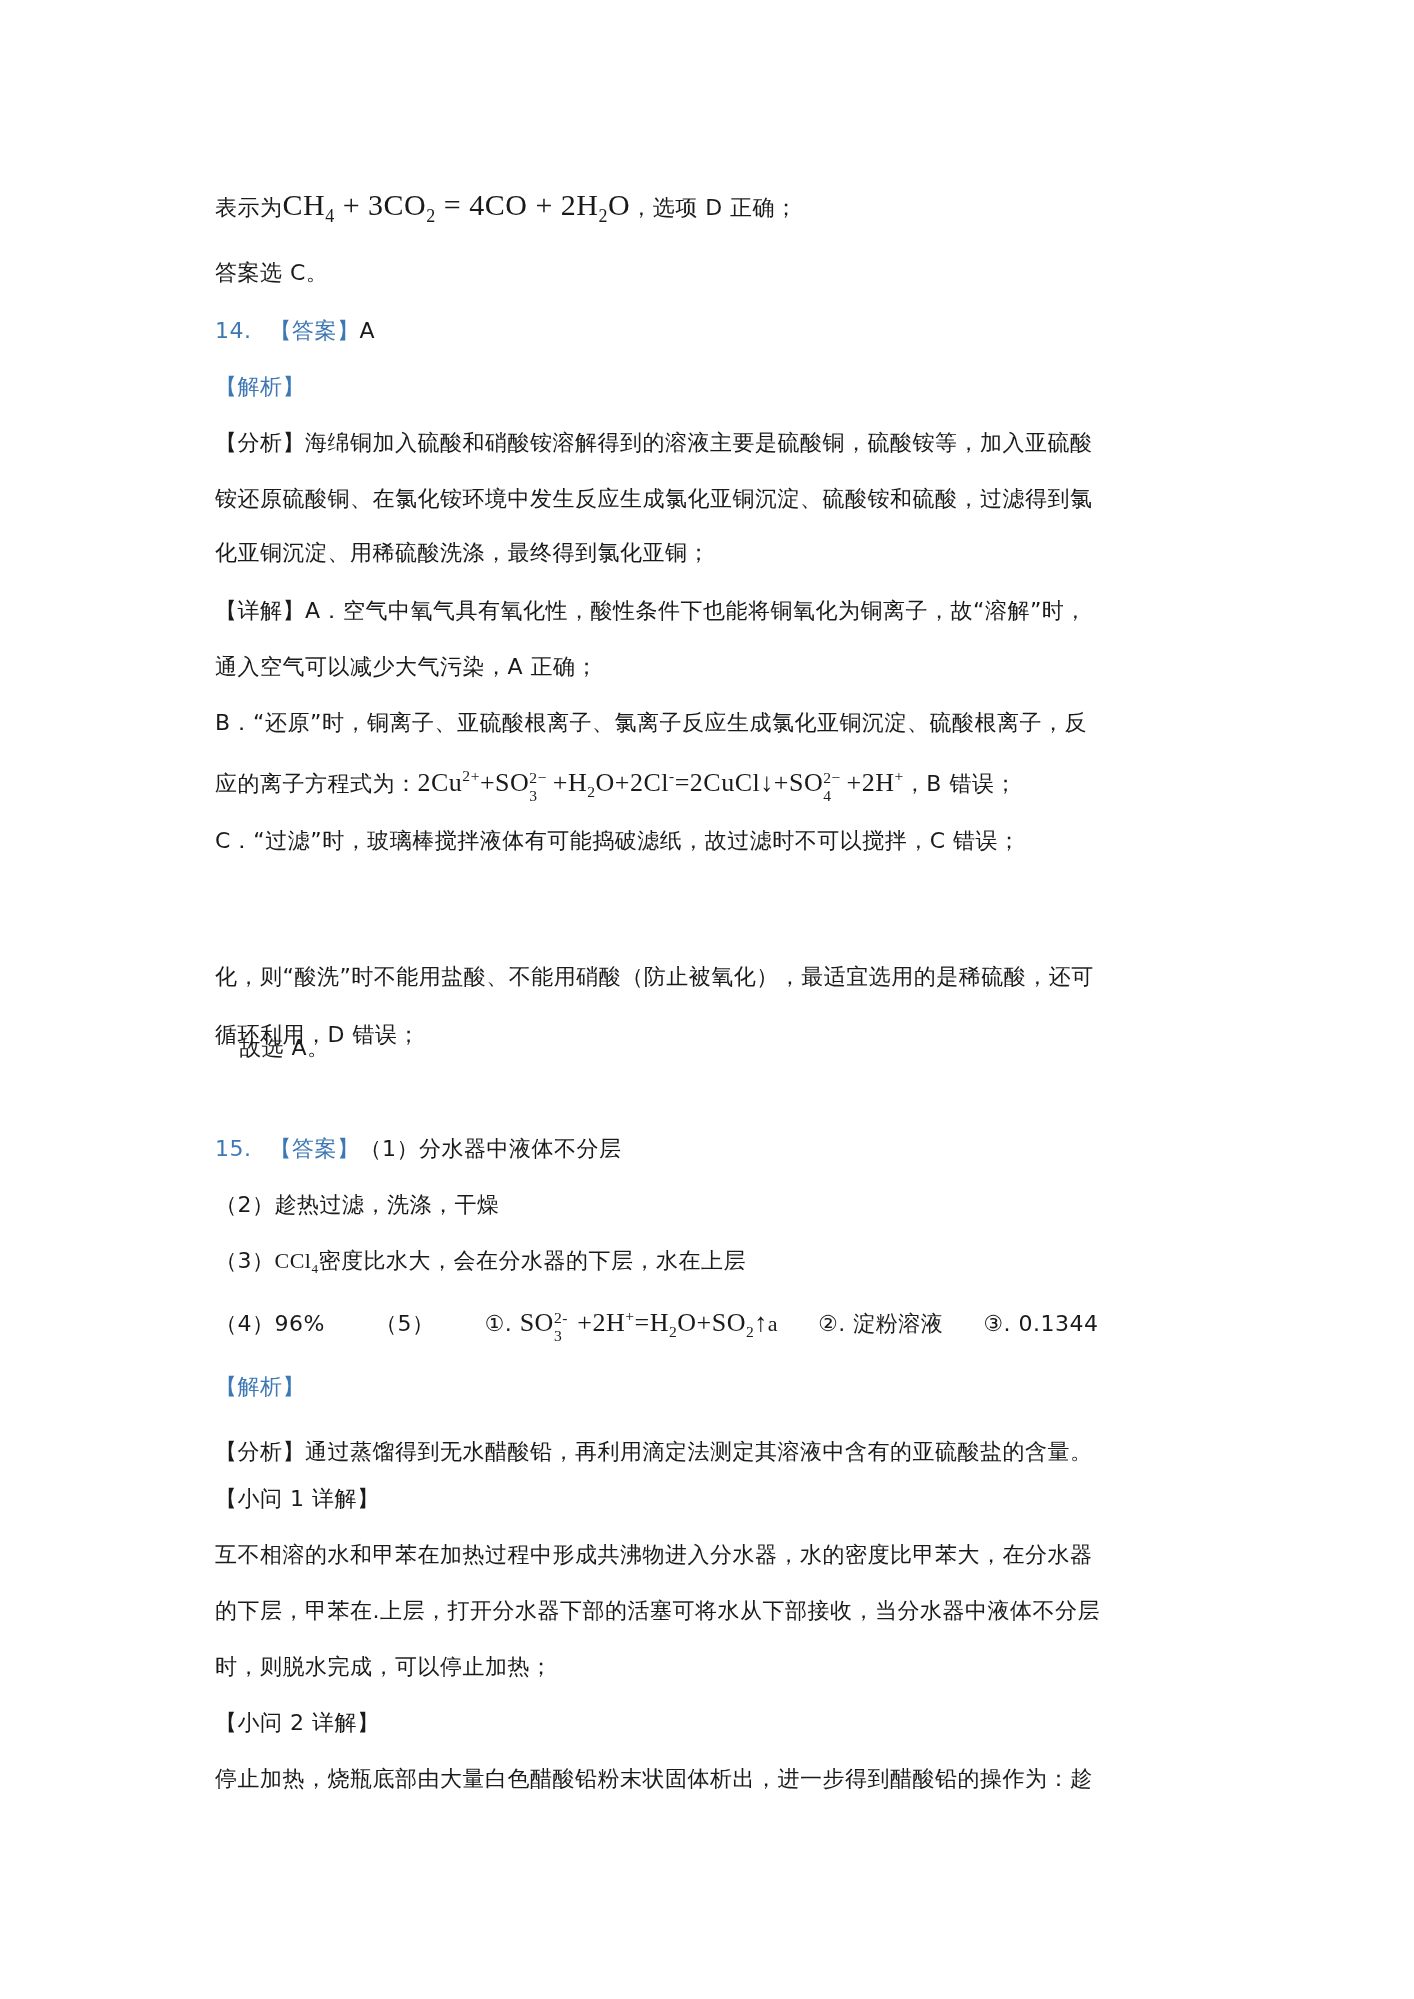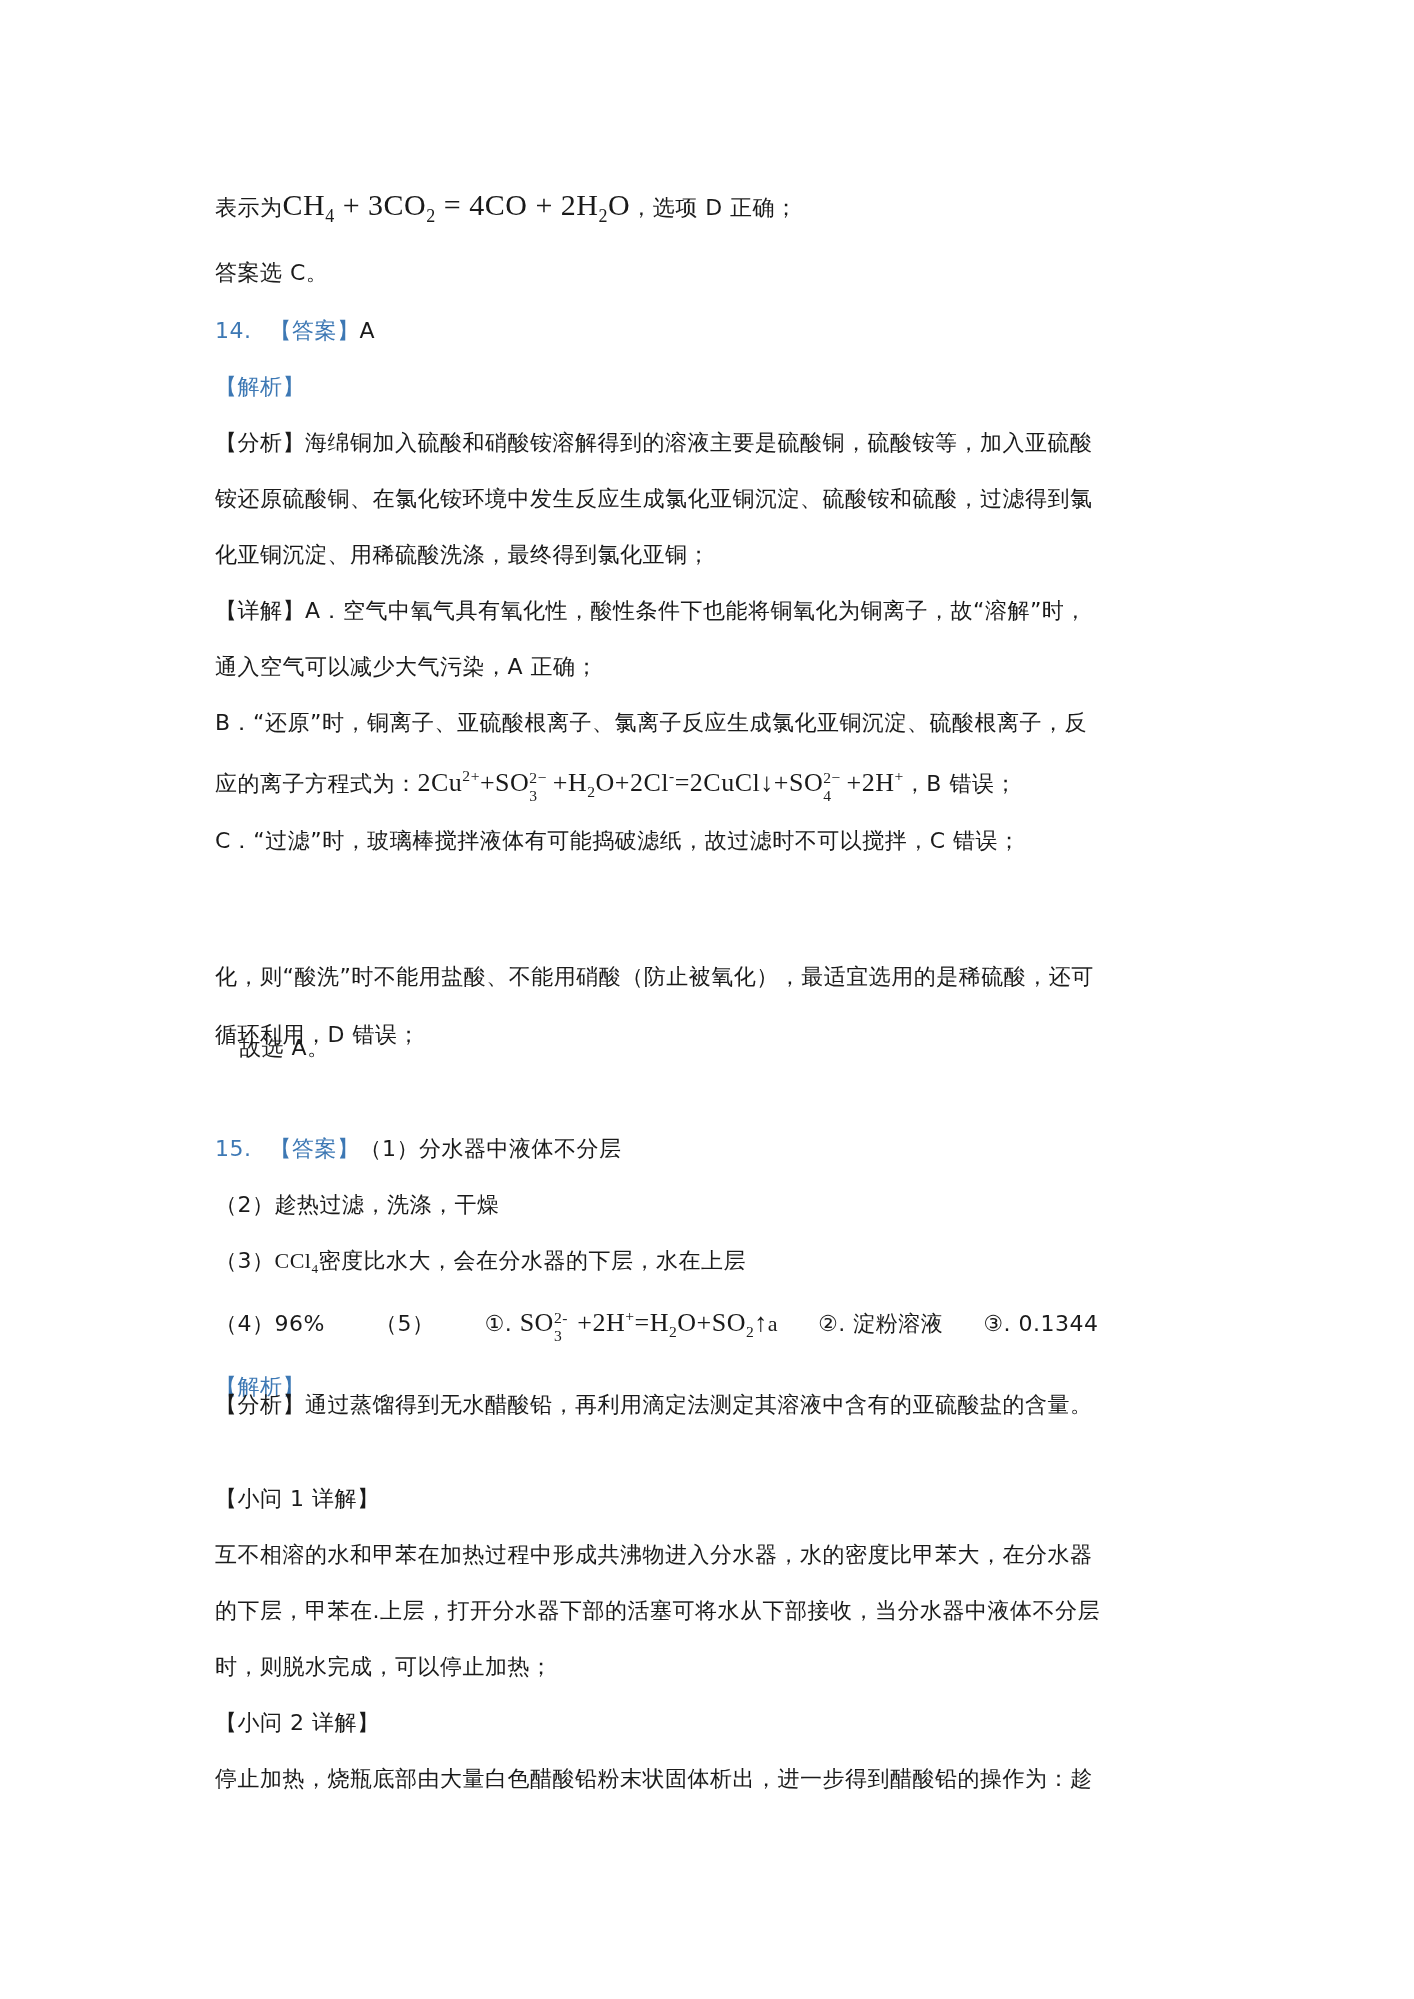--- a/index.html
+++ b/index.html
@@ -29,21 +29,21 @@
   </div>
   <div class="line" style="top:258px;">答案选 C。</div>
 
   <div class="line" style="top:316px;">
     <span class="num">14.</span><span class="gap" style="width:18px"></span><span class="blue">【答案】</span><span>A</span>
   </div>
   <div class="line blue" style="top:372px;">【解析】</div>
 
   <div class="line" style="top:428px;"><span>【分析】</span><span>海绵铜加入硫酸和硝酸铵溶解得到的溶液主要是硫酸铜，硫酸铵等，加入亚硫酸</span></div>
   <div class="line" style="top:484px;">铵还原硫酸铜、在氯化铵环境中发生反应生成氯化亚铜沉淀、硫酸铵和硫酸，过滤得到氯</div>
-  <div class="line" style="top:540px;">化亚铜沉淀、用稀硫酸洗涤，最终得到氯化亚铜；</div>
+  <div class="line" style="top:540px;font-family:Liberation Mono, monospace;">化亚铜沉淀、用稀硫酸洗涤，最终得到氯化亚铜；</div>
 
   <div class="line" style="top:596px;"><span>【详解】</span><span>A．空气中氧气具有氧化性，酸性条件下也能将铜氧化为铜离子，故“溶解”时，</span></div>
   <div class="line" style="top:652px;">通入空气可以减少大气污染，A 正确；</div>
   <div class="line" style="top:708px;">B．“还原”时，铜离子、亚硫酸根离子、氯离子反应生成氯化亚铜沉淀、硫酸根离子，反</div>
 
   <div class="line" style="top:768px;">
     <span>应的离子方程式为：</span><span class="eq">2Cu<sup>2+</sup>+SO<span class="stack"><span class="sp">2−</span><span class="sb">3</span></span>+H<sub>2</sub>O+2Cl<sup>-</sup>=2CuCl↓+SO<span class="stack"><span class="sp">2−</span><span class="sb">4</span></span>+2H<sup>+</sup></span><span>，B 错误；</span>
   </div>
 
   <div class="line" style="top:826px;">C．“过滤”时，玻璃棒搅拌液体有可能捣破滤纸，故过滤时不可以搅拌，C 错误；</div>
@@ -56,21 +56,21 @@
     <span class="num">15.</span><span class="gap" style="width:18px"></span><span class="blue">【答案】</span><span>（1）分水器中液体不分层</span>
   </div>
   <div class="line" style="top:1190px;">（2）趁热过滤，洗涤，干燥</div>
   <div class="line" style="top:1246px;"><span>（3）</span><span class="ser">CCl</span><sub class="ser">4</sub><span>密度比水大，会在分水器的下层，水在上层</span></div>
 
   <div class="line" style="top:1308px;">
     <span>（4）96%</span><span class="gap" style="width:50px"></span><span>（5）</span><span class="gap" style="width:50px"></span><span>①.</span> <span class="eq">SO<span class="stack"><span class="sp">2-</span><span class="sb">3</span></span>+2H<sup>+</sup>=H<sub>2</sub>O+SO<sub>2</sub>↑</span><span class="ser">a</span><span class="gap" style="width:40px"></span><span>②. 淀粉溶液</span><span class="gap" style="width:40px"></span><span>③. 0.1344</span>
   </div>
 
   <div class="line blue" style="top:1372px;">【解析】</div>
-  <div class="line" style="top:1392px;font-family:Liberation Mono, monospace;">【分析】通过蒸馏得到无水醋酸铅，再利用滴定法测定其溶液中含有的亚硫酸盐的含量。</div>
+  <div class="line" style="top:1437px;">【分析】通过蒸馏得到无水醋酸铅，再利用滴定法测定其溶液中含有的亚硫酸盐的含量。</div>
   <div class="line" style="top:1484px;">【小问 1 详解】</div>
   <div class="line" style="top:1540px;">互不相溶的水和甲苯在加热过程中形成共沸物进入分水器，水的密度比甲苯大，在分水器</div>
   <div class="line" style="top:1596px;">的下层，甲苯在.上层，打开分水器下部的活塞可将水从下部接收，当分水器中液体不分层</div>
   <div class="line" style="top:1652px;">时，则脱水完成，可以停止加热；</div>
   <div class="line" style="top:1708px;">【小问 2 详解】</div>
   <div class="line" style="top:1764px;">停止加热，烧瓶底部由大量白色醋酸铅粉末状固体析出，进一步得到醋酸铅的操作为：趁</div>
 
 </div>
 
 </body></html>

